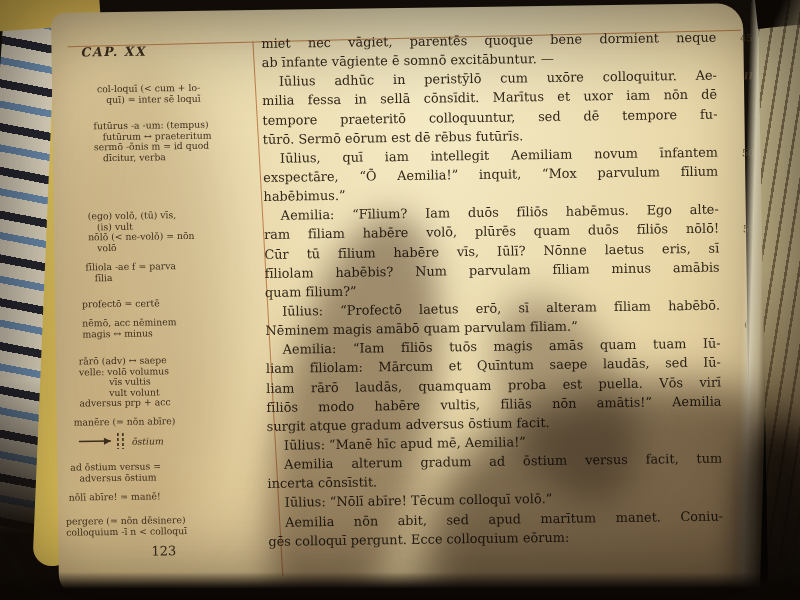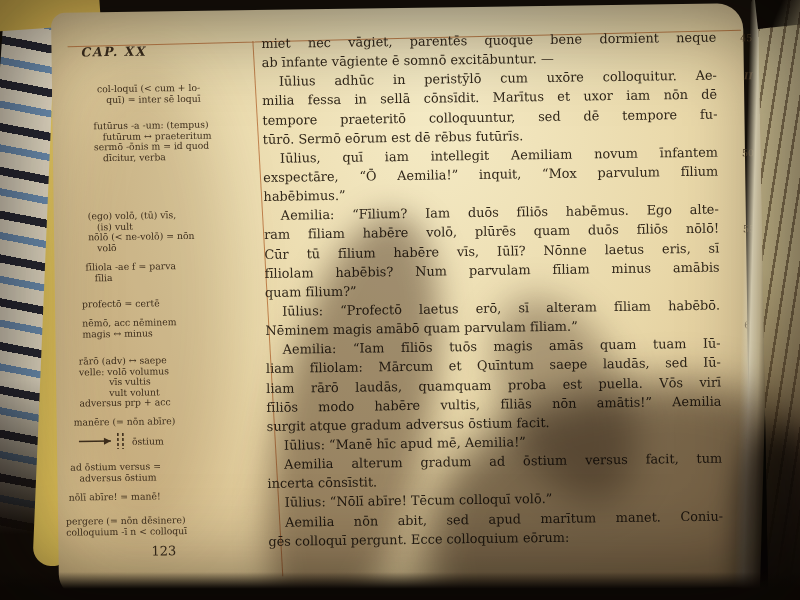--- a/index.html
+++ b/index.html
@@ -34,21 +34,21 @@
   .rule-v{position:absolute;left:201px;top:31px;width:1.4px;height:536px;
     background:#b9713b;transform:rotate(-2.4deg);transform-origin:top center;opacity:.85;}
 
   
   .mnote{position:absolute;width:190px;color:#42321f;font-size:9.3px;line-height:10.6px;}
   .mline{white-space:nowrap;}
   .mline.i1{padding-left:9px;}
   .mline.i2{padding-left:30px;}
   .diagram{position:absolute;left:20px;top:419px;display:flex;align-items:center;gap:3px;
     color:#42321f;}
-  .diagram-label{font-size:9.3px;}
+  .diagram-label{font-size:9.3px;font-style:italic;}
   .page-num{position:absolute;left:93px;top:532px;font-size:13px;color:#3a2d1c;}
 
   
   .text-col{position:absolute;left:210px;top:26px;width:455px;color:#31271a;}
   .tline{position:relative;height:19.15px;font-size:12.9px;}
   .tline .t{display:block;text-align:justify;text-align-last:justify;white-space:normal;}
   .tline.end .t{text-align-last:left;}
   .tline.ind .t{padding-left:17px;}
   .num{position:absolute;right:-36px;top:3px;font-size:9.5px;color:#4a3a26;}
   .num.scene{font-style:italic;font-weight:bold;}

